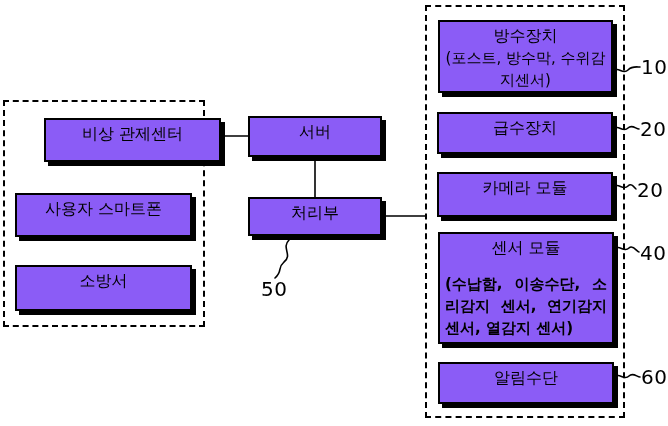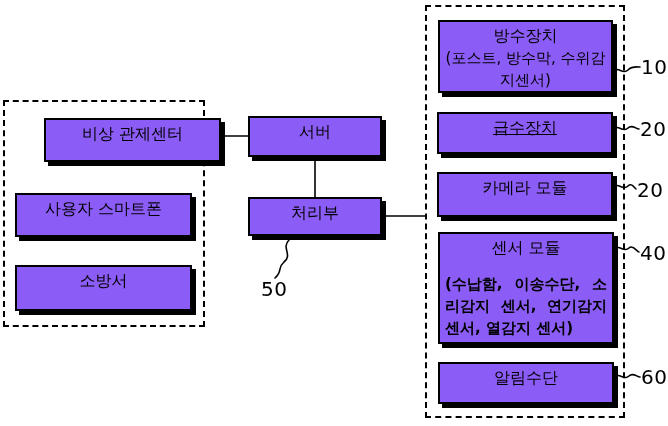--- a/index.html
+++ b/index.html
@@ -42,21 +42,21 @@
   .box .title { text-align: center; width: 100%; }
   .box .detail { width: 100%; font-size: 15px; }
   .detail.center { text-align: center; }
   .detail.justify { text-align: justify; text-align-last: left; word-break: break-all; line-height: 22px; font-weight: bold; }
   .b-l1     { left: 16px;  top: 118px; width: 177px; height: 44px; margin-left: 28px; }
   .b-l2     { left: 15px;  top: 193px; width: 177px; height: 44px; }
   .b-l3     { left: 15px;  top: 265px; width: 177px; height: 46px; }
   .b-server { left: 248px; top: 116px; width: 134px; height: 41px; }
   .b-proc   { left: 248px; top: 197px; width: 134px; height: 39px; }
   .b-10     { left: 438px; top: 20px;  width: 175px; height: 73px; }
-  .b-20     { left: 437px; top: 112px; width: 176px; height: 42px; text-decoration: underline; }
+  .b-20     { left: 437px; top: 112px; width: 176px; height: 42px; }
   .b-30     { left: 437px; top: 172px; width: 176px; height: 45px; }
   .b-40     { left: 438px; top: 232px; width: 176px; height: 112px; line-height: 21px; }
   .b-60     { left: 438px; top: 362px; width: 176px; height: 42px; }
   .ref {
     position: absolute;
     font-size: 20px;
     line-height: 20px;
     letter-spacing: 0.5px;
   }
   .r-10 { left: 641px; top: 57px; text-align: right; }

